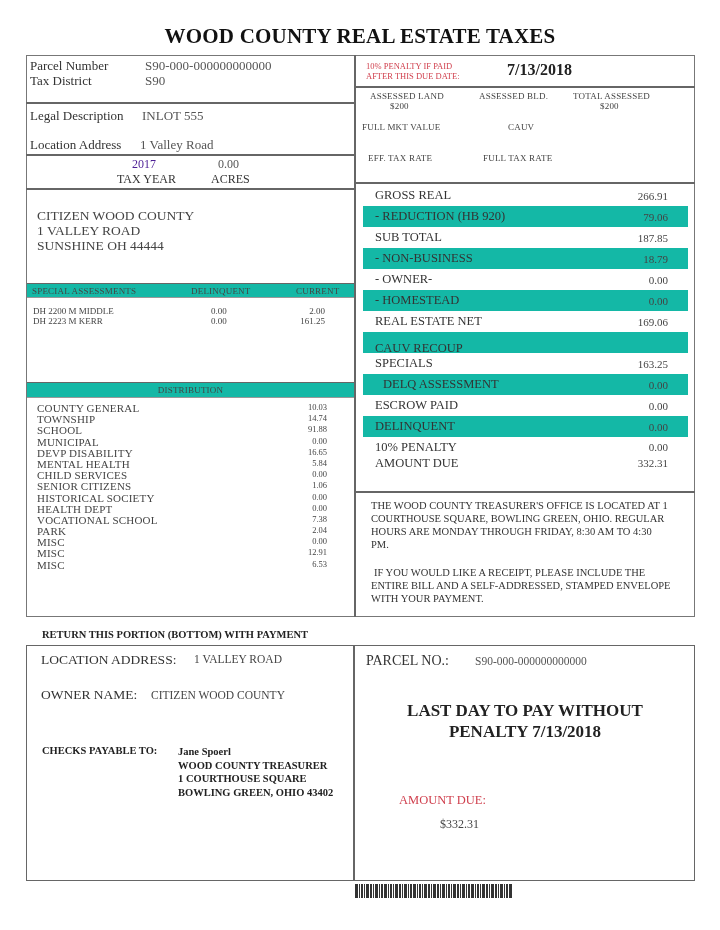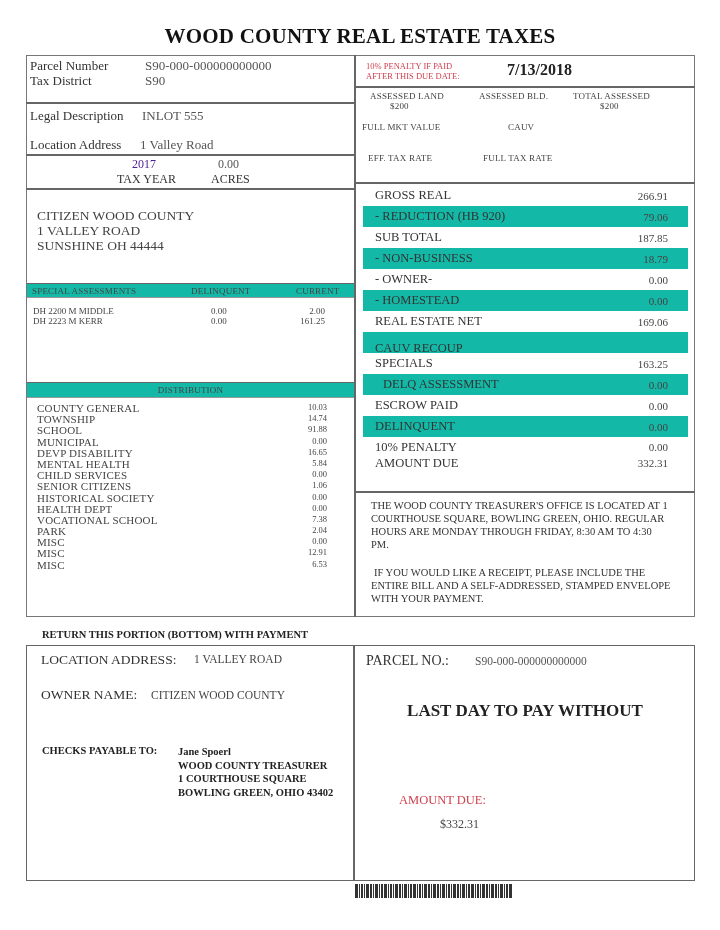--- a/index.html
+++ b/index.html
@@ -242,20 +242,21 @@
   <div>WOOD COUNTY TREASURER</div>
   <div>1 COURTHOUSE SQUARE</div>
   <div>BOWLING GREEN, OHIO 43402</div>
 </div>
 
 <div class="abs lbl" style="left:366px;top:653px;font-size:14px;">PARCEL NO.:</div>
 <div class="abs lbl" style="left:475px;top:655px;font-size:11.5px;color:#555;">S90-000-000000000000</div>
 
 <div class="abs" style="left:355px;width:340px;top:700px;text-align:center;font-size:17px;font-weight:bold;color:#222;line-height:21px;">
   <div>LAST DAY TO PAY WITHOUT</div>
+  <div>PENALTY 7/13/2018</div>
 </div>
 
 <div class="abs red" style="left:399px;top:793px;font-size:12.5px;">AMOUNT DUE:</div>
 <div class="abs" style="left:440px;top:817px;font-size:12px;color:#444;">$332.31</div>
 
 <div class="abs barcode">
   <span style="width:3px"></span>
     <span style="width:1px"></span>
     <span style="width:2px"></span>
     <span style="width:1px"></span>

